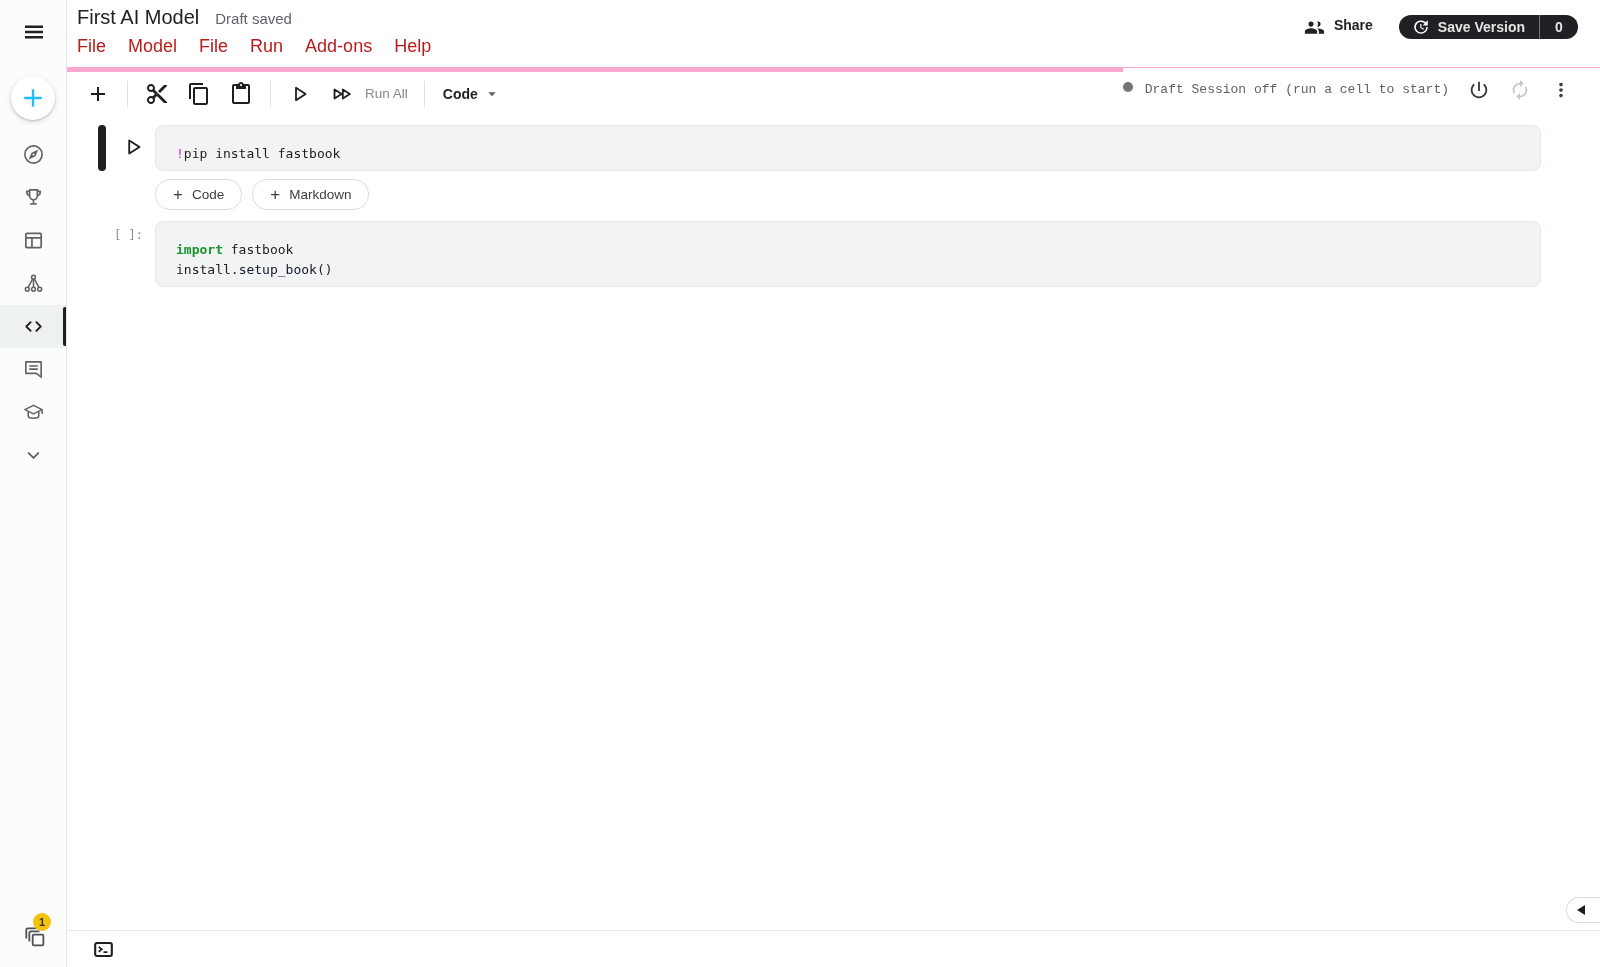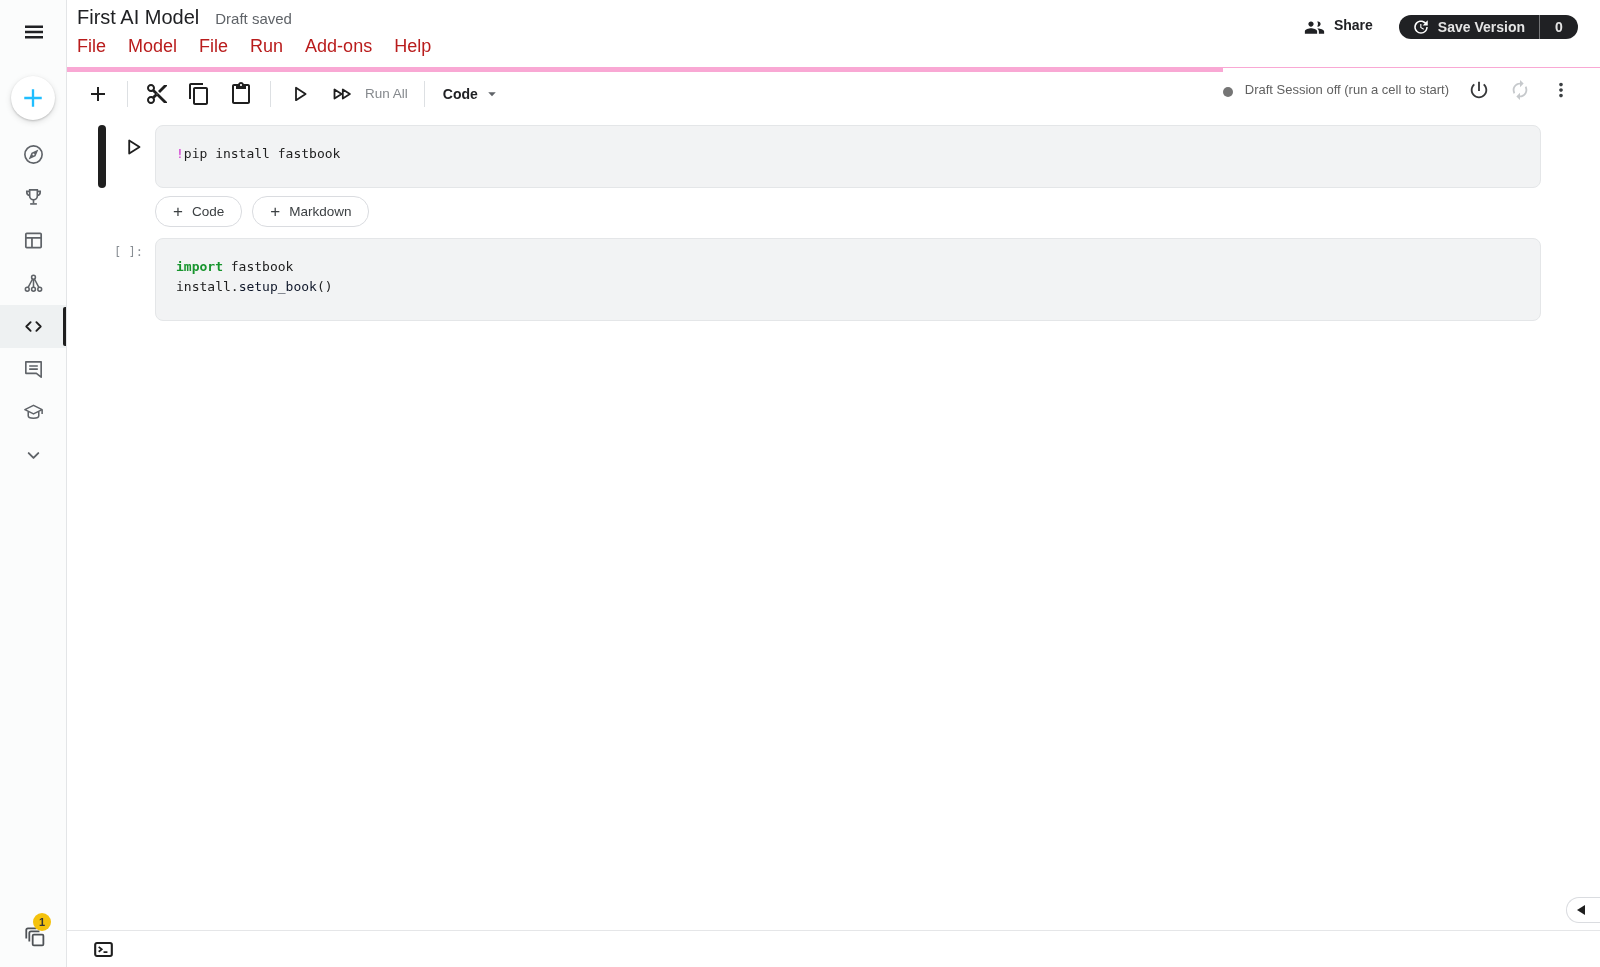--- a/index.html
+++ b/index.html
@@ -46,36 +46,36 @@
   
   .toolbar{position:absolute;left:67px;top:72px;right:0;height:43px;background:#fff;display:flex;align-items:center;padding-left:19px;}
   .icon-btn{width:24px;height:24px;color:#1f1f1f;cursor:pointer;flex:none;margin:0 9px;}
   .icon-btn.first{margin-left:0;}
   .tb-divider{width:1px;height:26px;background:#dde0e3;margin:0 8px;flex:none;}
   .run-all-label{font-size:13.5px;color:#85898d;margin:0 8px 0 2px;cursor:pointer;}
   .cell-type-btn{display:flex;align-items:center;gap:4px;margin-left:10px;cursor:pointer;}
   .cell-type-label{font-size:14px;font-weight:bold;color:#202124;}
   .caret-down{color:#5f6368;}
   .toolbar-right{position:absolute;right:0;top:68px;height:43px;display:flex;align-items:center;gap:19px;padding-right:28px;background:#fff;}
-  .session-status{display:flex;align-items:flex-end;gap:12px;}
+  .session-status{display:flex;align-items:flex-start;gap:12px;font-family:Liberation Mono, monospace;}
   .session-dot{width:10px;height:10px;border-radius:50%;background:#757575;}
   .session-text{font-size:13px;color:#616161;}
   .power-btn{width:22px;height:22px;color:#37383a;cursor:pointer;}
   .restart-btn{width:22px;height:22px;color:#c6c9cc;cursor:pointer;}
   .more-btn{width:22px;height:22px;color:#3c4043;cursor:pointer;}
 
   
   .notebook{position:absolute;left:67px;top:111px;right:0;}
   .cell-row{display:flex;margin:14px 59px 0 31px;}
   .cell-row.second{margin-top:11px;}
   .gutter{position:relative;width:57px;flex:none;}
   .sel-bar{position:absolute;left:0;top:0;bottom:0;width:8px;border-radius:4px;background:#1f1f1f;}
   .run-cell-btn{position:absolute;left:22px;top:9px;width:26px;height:26px;color:#1f1f1f;cursor:pointer;}
   .prompt{position:absolute;left:16px;top:7px;font-family:"DejaVu Sans Mono","Liberation Mono",monospace;font-size:12px;color:#888e94;white-space:pre;}
-  .code-area{flex:1;background:#f2f3f4;border:1px solid #e4e6e8;border-radius:8px;padding:18px 20px 23px 20px;
+  .code-area{flex:1;background:#f2f3f4;border:1px solid #e4e6e8;border-radius:8px;padding:18px 20px 6px 20px;
     font-family:"DejaVu Sans Mono","Liberation Mono",monospace;font-size:13px;line-height:20px;color:#212121;cursor:text;}
   .code-line{white-space:pre;}
   .tok-magic{color:#d02fd0;}
   .tok-keyword{color:#18952e;font-weight:bold;}
   .tok-function{color:#0f172a;}
   .tok-plain{color:#212121;}
 
   .cell-actions{display:flex;gap:10px;margin:8px 0 0 88px;}
   .pill-btn{height:29px;border:1px solid #dadce0;border-radius:15px;background:#fff;display:inline-flex;align-items:center;gap:9px;
     padding:0 17px;font-size:13.5px;color:#3c4043;cursor:pointer;}

